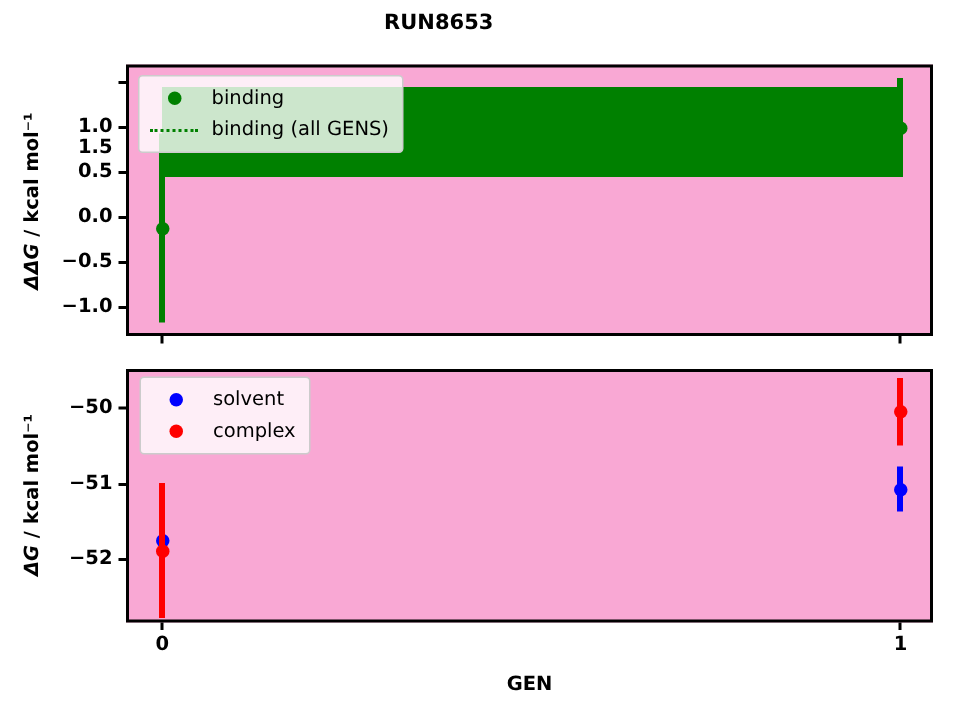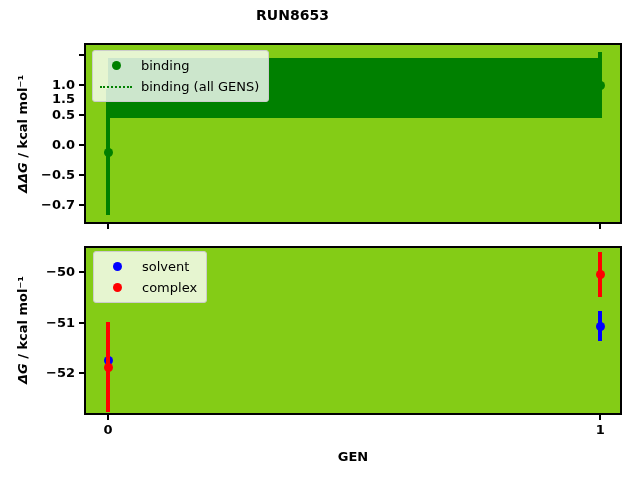--- a/index.html
+++ b/index.html
@@ -3,21 +3,21 @@
 <meta charset="utf-8">
 <style>
   * { margin: 0; padding: 0; box-sizing: border-box; }
   html, body { background: #ffffff; }
   body { font-family: "DejaVu Sans", sans-serif; color: #000; }
   #figure { position: relative; width: 640px; height: 480px; background: #fff; overflow: hidden; }
 
   #title { position: absolute; top: 7px; left: 0; width: 585px; text-align: center;
            font-size: 14px; font-weight: bold; }
 
-  .axes { position: absolute; border: 2px solid #000; background: #84cc16; }
+  .axes { position: absolute; border: 2px solid #000; background: #f9a8d4; }
   #axes1 { left: 84px; top: 43px;  width: 538px; height: 181px; }
   #axes2 { left: 84px; top: 246px; width: 538px; height: 169px; }
 
   .band   { position: absolute; }
   .errbar { position: absolute; width: 4px; }
   .marker { position: absolute; width: 9px; height: 9px; border-radius: 50%; }
 
   .ylabel { position: absolute; font-size: 13px; font-weight: bold; white-space: nowrap; }
   #ylabel1 { left: 22px; top: 134px; transform: translate(-50%,-50%) rotate(-90deg); }
   #ylabel2 { left: 22px; top: 330px; transform: translate(-50%,-50%) rotate(-90deg); }
@@ -104,21 +104,21 @@
       <div class="yticklabel" style="top: 47.2px; margin-top: 44px;">1.5</div>
       <div class="ytick" style="left: 79px; top: 84.2px;"></div>
       <div class="yticklabel" style="top: 77.2px;">1.0</div>
       <div class="ytick" style="left: 79px; top: 114.2px;"></div>
       <div class="yticklabel" style="top: 107.2px;">0.5</div>
       <div class="ytick" style="left: 79px; top: 144.2px;"></div>
       <div class="yticklabel" style="top: 137.2px; padding-left: 28px;">0.0</div>
       <div class="ytick" style="left: 79px; top: 174.2px;"></div>
       <div class="yticklabel" style="top: 167.2px;">−0.5</div>
       <div class="ytick" style="left: 79px; top: 204.2px;"></div>
-      <div class="yticklabel" style="top: 197.2px;">−0.7</div>
+      <div class="yticklabel" style="top: 197.2px;">−1.0</div>
       <div class="xtick" style="left: 107.147px; top: 224px;"></div>
       <div class="xtick" style="left: 599.313px; top: 224px;"></div>
       <div class="ytick" style="left: 79px; top: 271.22px;"></div>
       <div class="yticklabel" style="top: 264.22px;">−50</div>
       <div class="ytick" style="left: 79px; top: 321.679px;"></div>
       <div class="yticklabel" style="top: 314.679px;">−51</div>
       <div class="ytick" style="left: 79px; top: 372.138px;"></div>
       <div class="yticklabel" style="top: 365.138px;">−52</div>
       <div class="xtick" style="left: 107.147px; top: 415px;"></div>
       <div class="xticklabel" style="left: 108.147px; top: 422px;">0</div>

